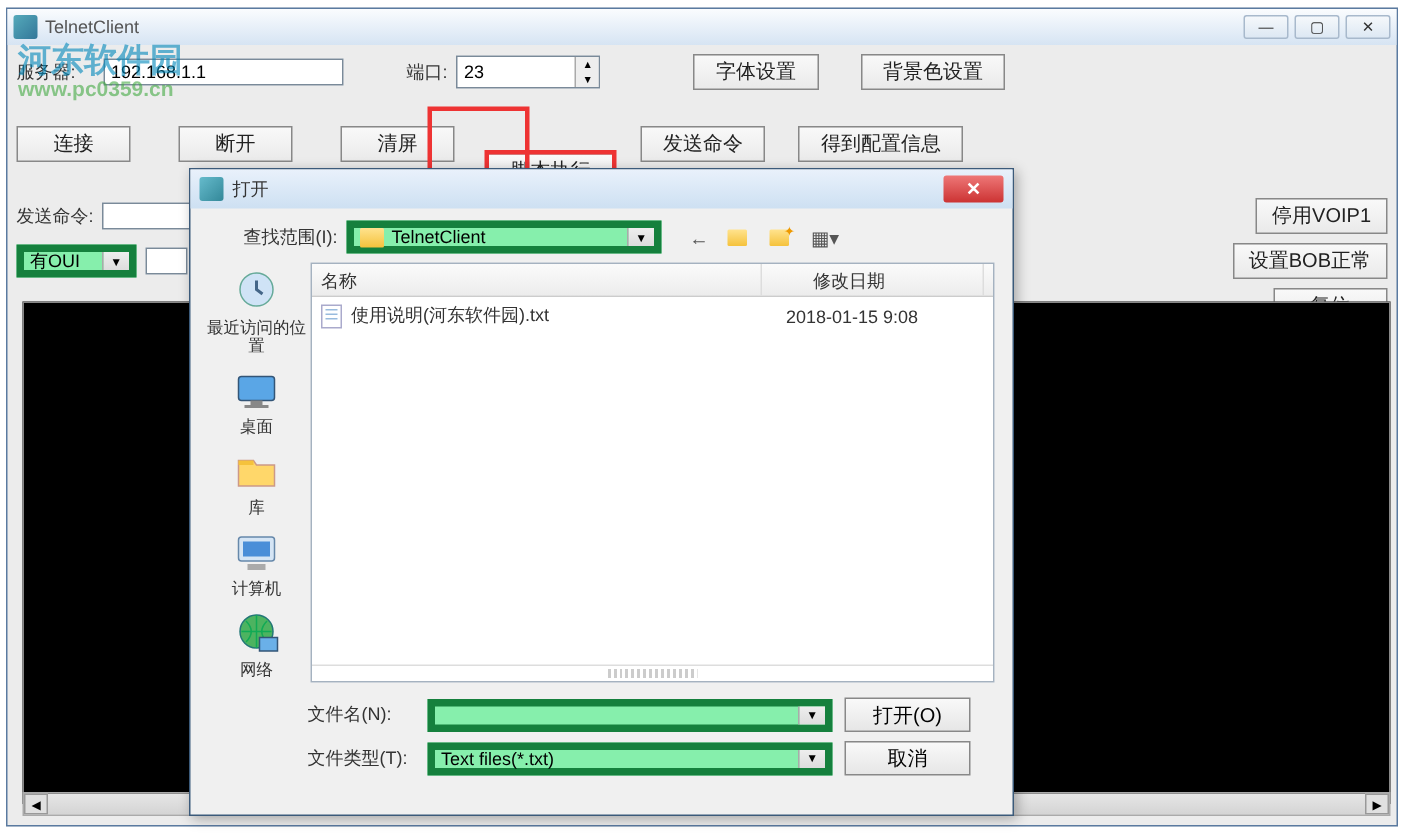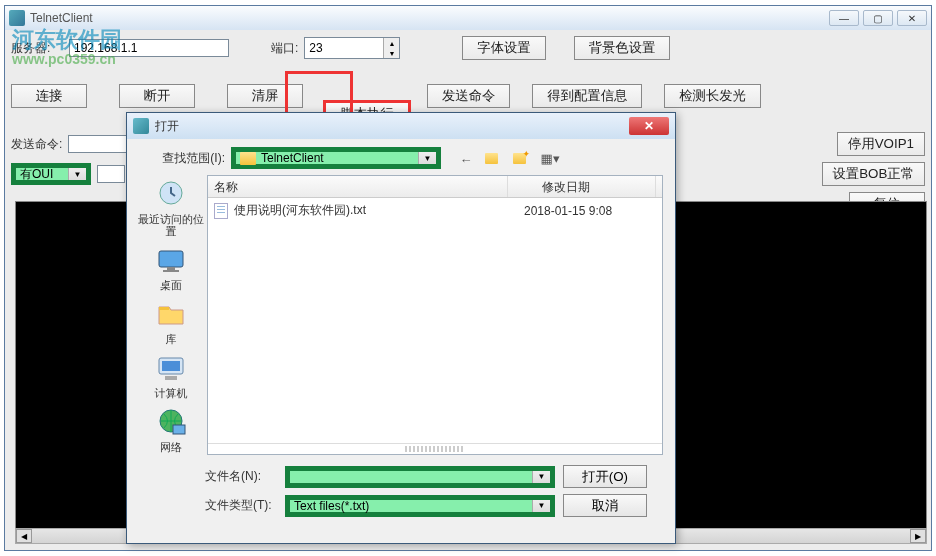--- a/index.html
+++ b/index.html
@@ -117,21 +117,20 @@
       <button class="btn" style="width:76px;">断开</button>
       <span style="width:20px;"></span>
       <button class="btn" style="width:76px;">清屏</button>
       <span style="width:10px;"></span>
       <button class="btn highlight-red" style="width:84px;margin-top:36px;">脚本执行</button>
       <span style="width:6px;"></span>
       <button class="btn">发送命令</button>
       <span style="width:10px;"></span>
       <button class="btn">得到配置信息</button>
       <span style="width:10px;"></span>
-      <button class="btn">检测长发光</button>
     </div>
 
     <div class="row" style="margin-top:4px;">
       <span class="label">发送命令:</span>
       <input class="text-input" style="width: 460px;">
       <span style="flex:1;"></span>
       <button class="btn small">停用VOIP1</button>
     </div>
 
     <div class="row">

